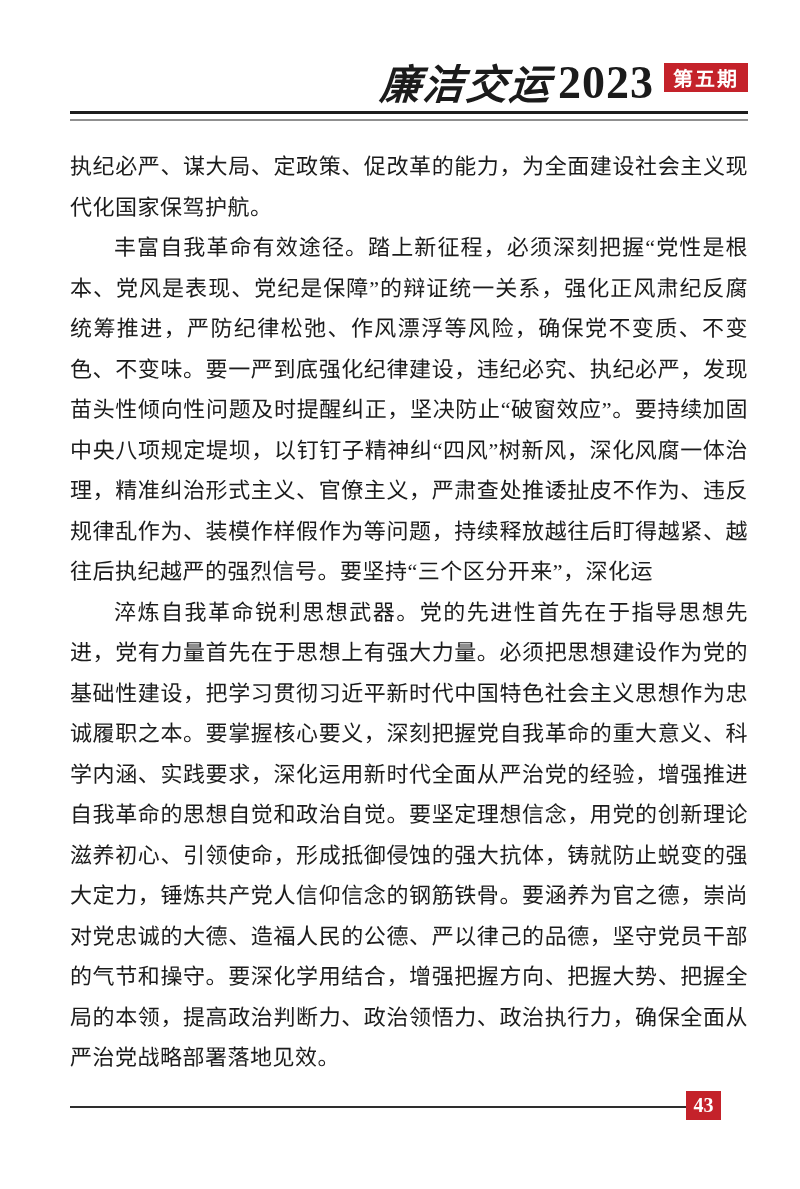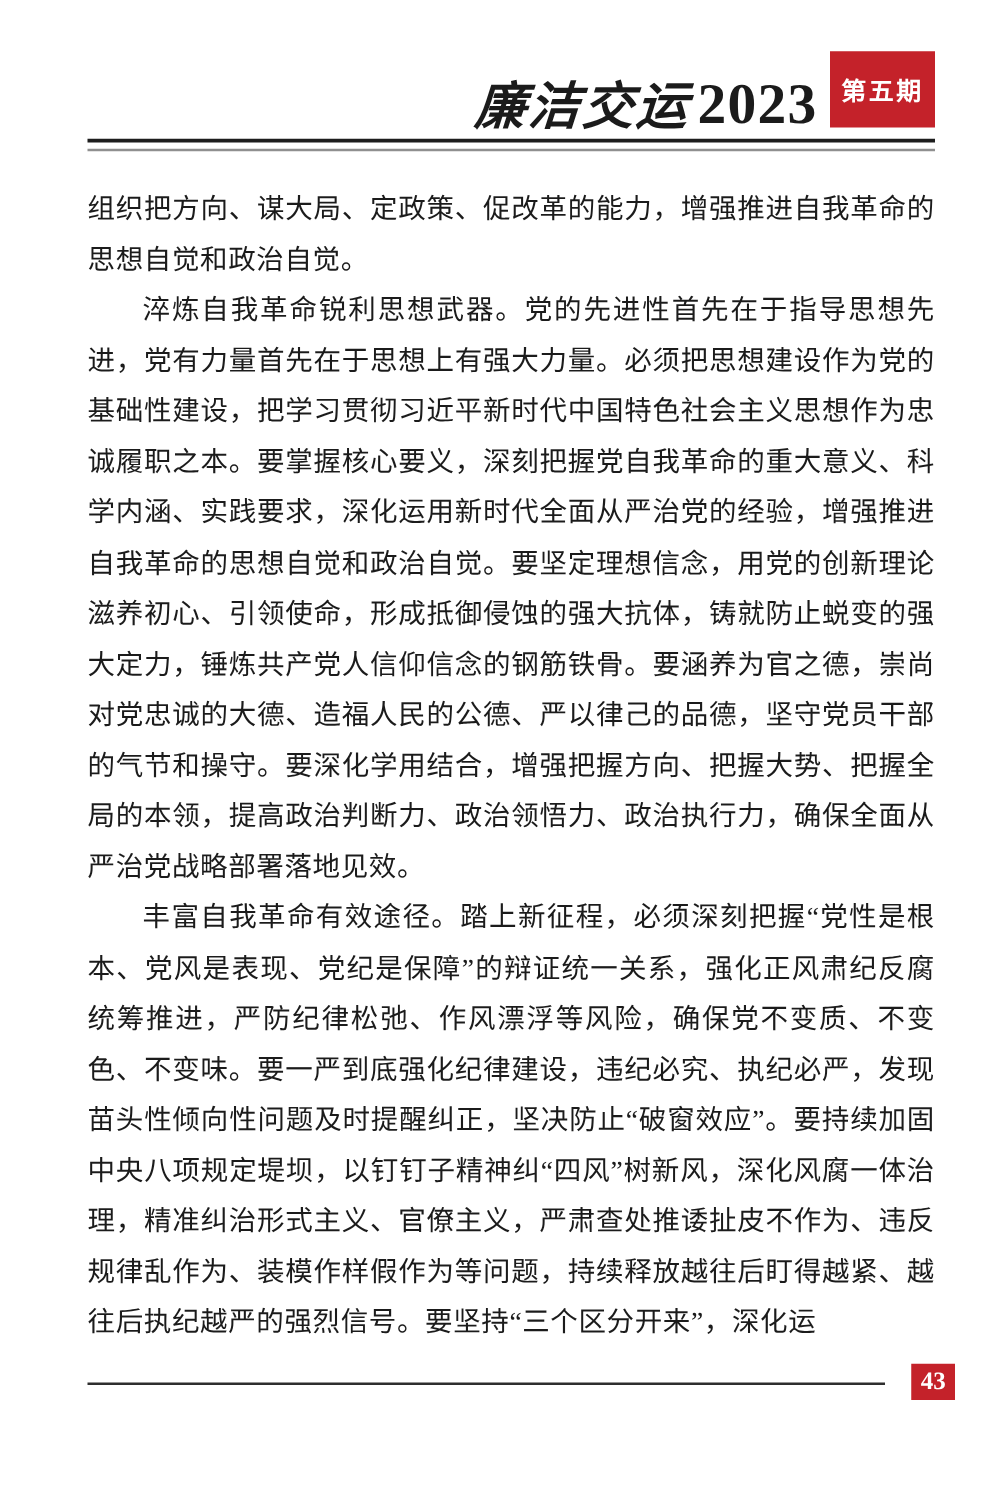--- a/index.html
+++ b/index.html
@@ -40,23 +40,23 @@
     font-weight:bold;
     line-height:1;
     margin-left:6px;
     letter-spacing:1px;
   }
   .issue-badge{
     display:inline-flex;
     align-items:center;
     justify-content:center;
     margin-left:10px;
-    margin-bottom:4px;
+    margin-bottom:14px;
     height:27px;
-    padding:17px 9px;
+    padding:1px 9px;
     background:var(--accent-red);
     color:#ffffff;
     font-size:20px;
     font-weight:bold;
     letter-spacing:2px;
     white-space:nowrap;
     font-family:Liberation Serif, serif;
   }
   .double-rule{
     margin-top:5px;
@@ -84,21 +84,21 @@
   .footer-rule{
     position:absolute;
     left:70px;
     top:1106px;
     width:638px;
     height:0;
     border-top:2.5px solid #2e2e2e;
   }
   .page-number{
     position:absolute;
-    left:729px;
+    left:686px;
     top:1091px;
     width:35px;
     height:29px;
     background:var(--accent-red);
     color:#ffffff;
     font-size:20px;
     font-weight:bold;
     display:flex;
     align-items:center;
     justify-content:center;
@@ -112,23 +112,23 @@
   <header class="header">
     <div class="masthead-row">
       <span class="masthead">廉洁交运</span>
       <span class="masthead-year">2023</span>
       <span class="issue-badge">第五期</span>
     </div>
     <div class="double-rule"></div>
   </header>
 
   <main class="article">
-    <p>组织把方向、谋大局、定政策、促改革的能力，增强推进自我革命的思想自觉和政治自觉。</p>
+    <p>执纪必严、谋大局、定政策、促改革的能力，为全面建设社会主义现代化国家保驾护航。</p>
+    <p class="indent">丰富自我革命有效途径。踏上新征程，必须深刻把握“党性是根本、党风是表现、党纪是保障”的辩证统一关系，强化正风肃纪反腐统筹推进，严防纪律松弛、作风漂浮等风险，确保党不变质、不变色、不变味。要一严到底强化纪律建设，违纪必究、执纪必严，发现苗头性倾向性问题及时提醒纠正，坚决防止“破窗效应”。要持续加固中央八项规定堤坝，以钉钉子精神纠“四风”树新风，深化风腐一体治理，精准纠治形式主义、官僚主义，严肃查处推诿扯皮不作为、违反规律乱作为、装模作样假作为等问题，持续释放越往后盯得越紧、越往后执纪越严的强烈信号。要坚持“三个区分开来”，深化运</p>
     <p class="indent">淬炼自我革命锐利思想武器。党的先进性首先在于指导思想先进，党有力量首先在于思想上有强大力量。必须把思想建设作为党的基础性建设，把学习贯彻习近平新时代中国特色社会主义思想作为忠诚履职之本。要掌握核心要义，深刻把握党自我革命的重大意义、科学内涵、实践要求，深化运用新时代全面从严治党的经验，增强推进自我革命的思想自觉和政治自觉。要坚定理想信念，用党的创新理论滋养初心、引领使命，形成抵御侵蚀的强大抗体，铸就防止蜕变的强大定力，锤炼共产党人信仰信念的钢筋铁骨。要涵养为官之德，崇尚对党忠诚的大德、造福人民的公德、严以律己的品德，坚守党员干部的气节和操守。要深化学用结合，增强把握方向、把握大势、把握全局的本领，提高政治判断力、政治领悟力、政治执行力，确保全面从严治党战略部署落地见效。</p>
-    <p class="indent">丰富自我革命有效途径。踏上新征程，必须深刻把握“党性是根本、党风是表现、党纪是保障”的辩证统一关系，强化正风肃纪反腐统筹推进，严防纪律松弛、作风漂浮等风险，确保党不变质、不变色、不变味。要一严到底强化纪律建设，违纪必究、执纪必严，发现苗头性倾向性问题及时提醒纠正，坚决防止“破窗效应”。要持续加固中央八项规定堤坝，以钉钉子精神纠“四风”树新风，深化风腐一体治理，精准纠治形式主义、官僚主义，严肃查处推诿扯皮不作为、违反规律乱作为、装模作样假作为等问题，持续释放越往后盯得越紧、越往后执纪越严的强烈信号。要坚持“三个区分开来”，深化运</p>
   </main>
 
   <footer>
     <div class="footer-rule"></div>
     <div class="page-number">43</div>
   </footer>
 
 </div>
 
 </body></html>

